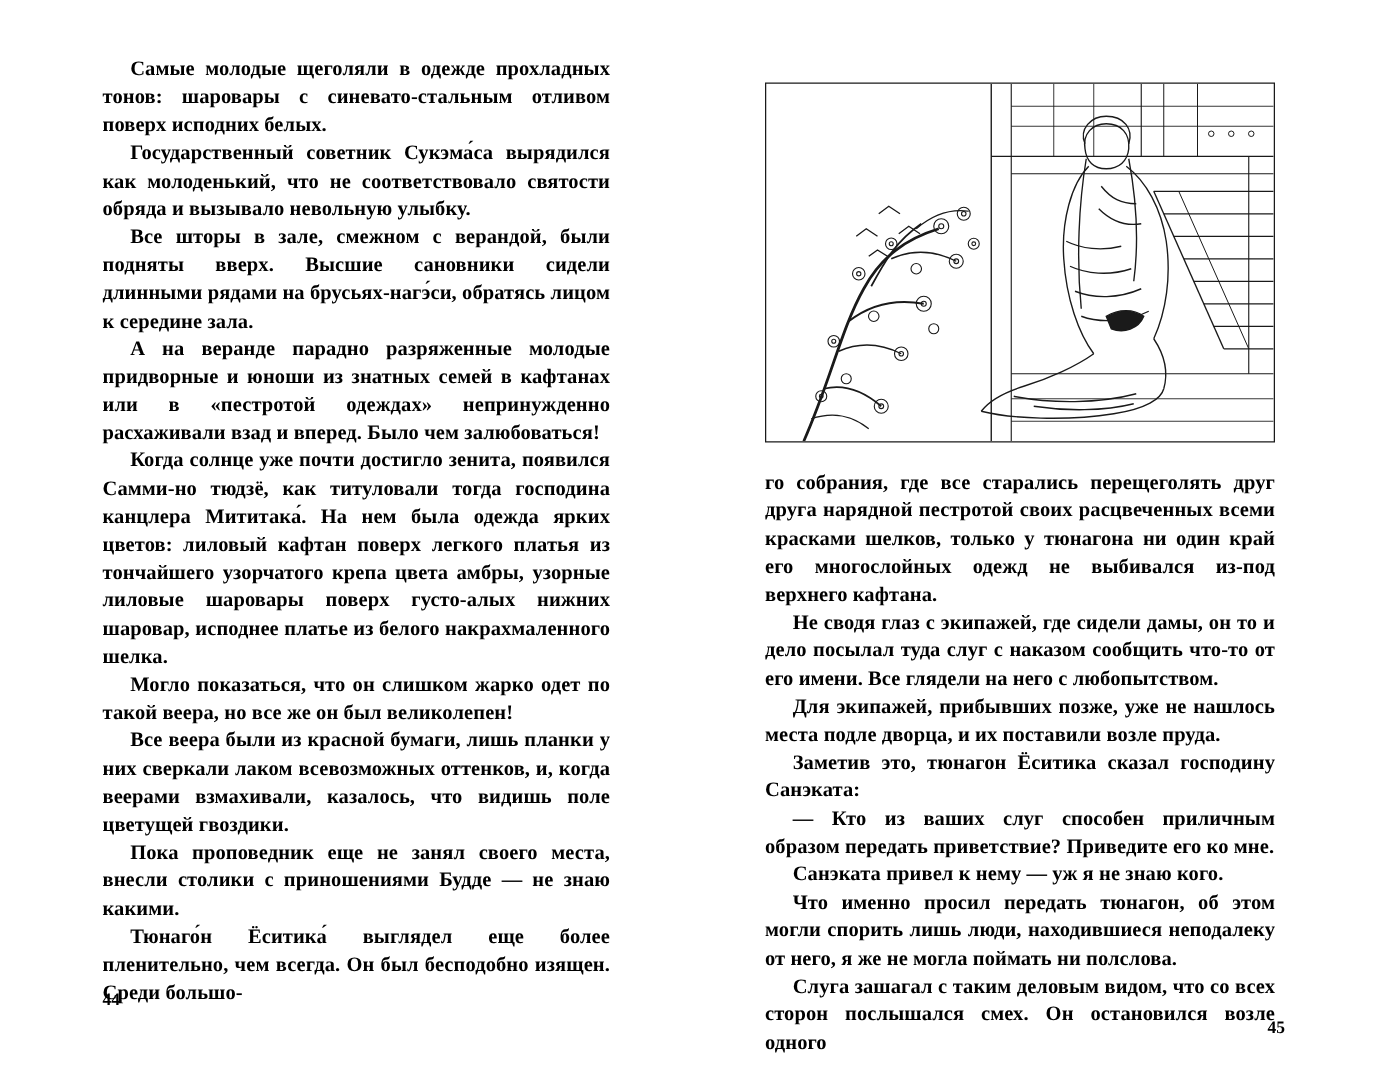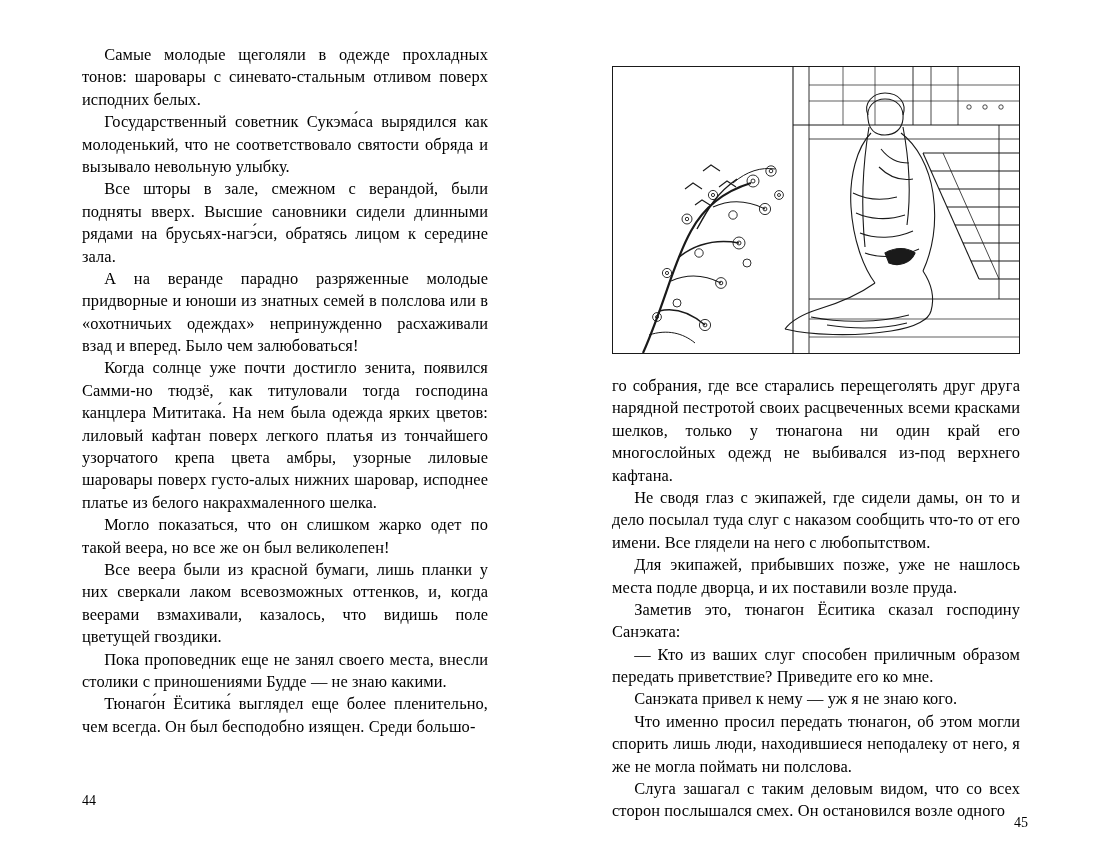--- a/index.html
+++ b/index.html
@@ -18,20 +18,21 @@
     position: relative;
     width: 1100px;
     height: 861px;
     box-sizing: border-box;
   }
   .page {
     position: absolute;
     top: 0;
     height: 861px;
     box-sizing: border-box;
+    font-weight: bold;
   }
   .page-left {
     left: 0;
     width: 550px;
     padding: 44px 62px 0 82px;
   }
   .page-right {
     left: 550px;
     width: 550px;
     padding: 44px 80px 0 62px;
@@ -78,21 +79,21 @@
 </head>
 <body>
 
 <div class="spread">
 
   <div class="page page-left">
     <div class="body-text">
       <p>Самые молодые щеголяли в одежде прохладных тонов: шаровары с синевато-стальным отливом поверх исподних белых.</p>
       <p>Государственный советник Сукэма́са вырядился как молоденький, что не соответствовало святости обряда и вызывало невольную улыбку.</p>
       <p>Все шторы в зале, смежном с верандой, были подняты вверх. Высшие сановники сидели длинными рядами на брусьях-нагэ́си, обратясь лицом к середине зала.</p>
-      <p>А на веранде парадно разряженные молодые придворные и юноши из знатных семей в полслова или в «охотничьих одеждах» непринужденно расхаживали взад и вперед. Было чем залюбоваться!</p>
+      <p>А на веранде парадно разряженные молодые придворные и юноши из знатных семей в кафтанах или в «пестротой одеждах» непринужденно расхаживали взад и вперед. Было чем залюбоваться!</p>
       <p>Когда солнце уже почти достигло зенита, появился Самми-но тюдзё, как титуловали тогда господина канцлера Мититака́. На нем была одежда ярких цветов: лиловый кафтан поверх легкого платья из тончайшего узорчатого крепа цвета амбры, узорные лиловые шаровары поверх густо-алых нижних шаровар, исподнее платье из белого накрахмаленного шелка.</p>
       <p>Могло показаться, что он слишком жарко одет по такой веера, но все же он был великолепен!</p>
       <p>Все веера были из красной бумаги, лишь планки у них сверкали лаком всевозможных оттенков, и, когда веерами взмахивали, казалось, что видишь поле цветущей гвоздики.</p>
       <p>Пока проповедник еще не занял своего места, внесли столики с приношениями Будде — не знаю какими.</p>
       <p>Тюнаго́н Ёситика́ выглядел еще более пленительно, чем всегда. Он был бесподобно изящен. Среди большо-</p>
     </div>
     <div class="folio folio-left">44</div>
   </div>
 
   <div class="page page-right">

